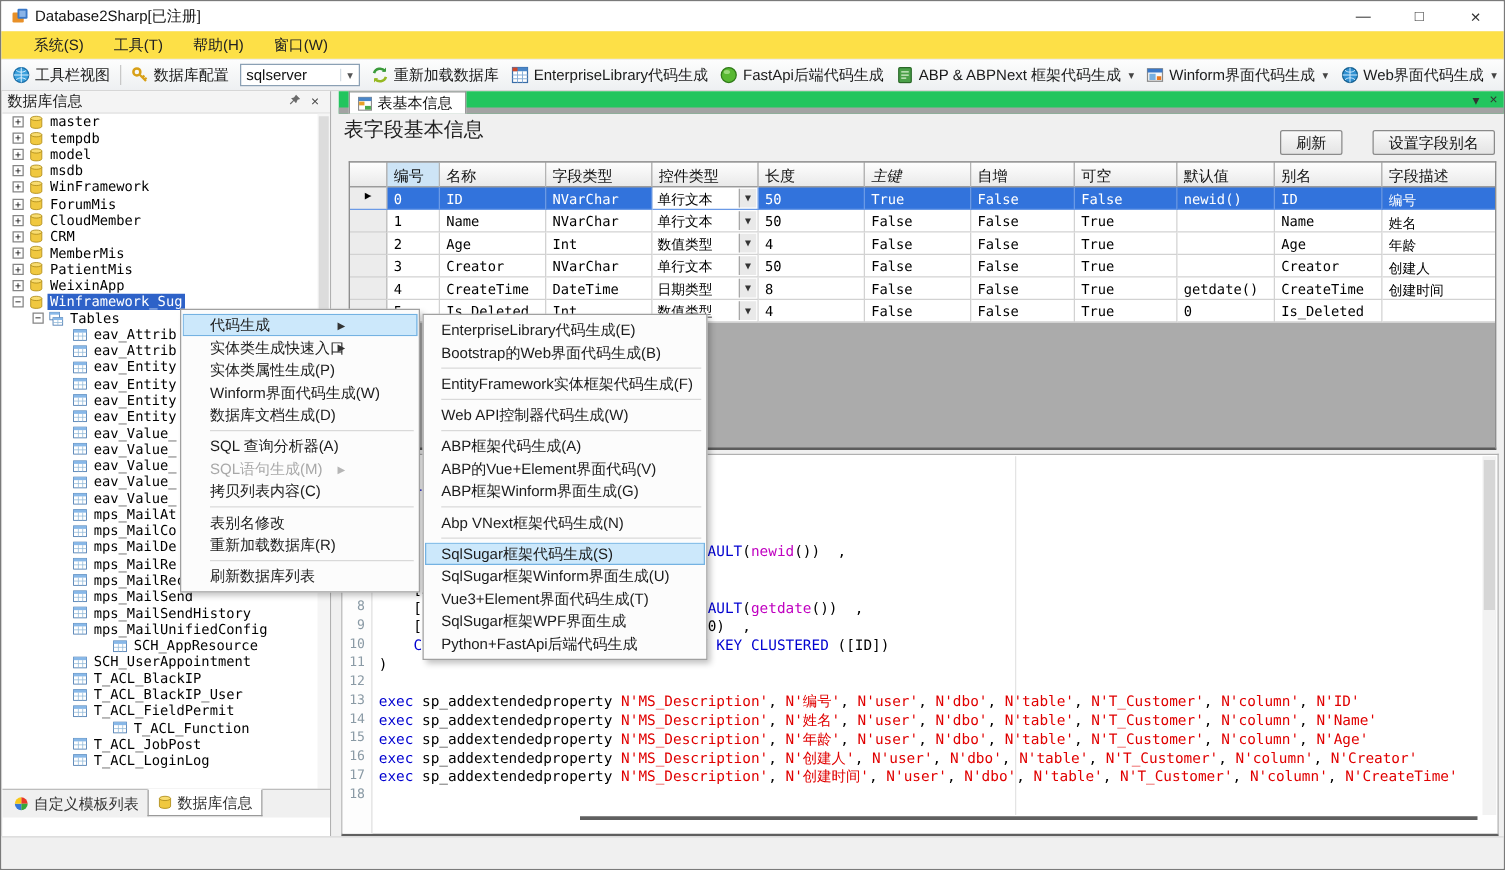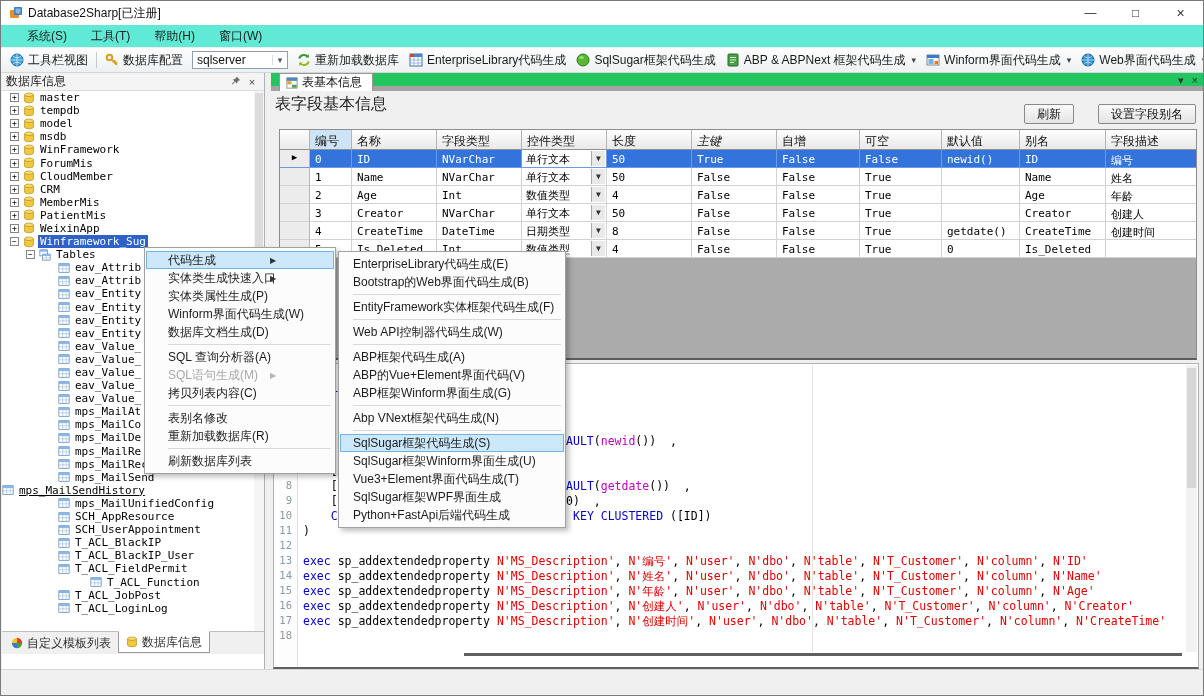--- a/index.html
+++ b/index.html
@@ -7,21 +7,21 @@
   #window { position:relative; width:1204px; height:696px; background:#f0f0f0; border:1px solid #7a7a7a; overflow:hidden; }
 
   
   .titlebar { position:absolute; left:0; top:0; width:100%; height:24px; background:#ffffff; display:flex; align-items:center; padding-left:8px; }
   .titlebar .ico { margin-right:5px; }
   .title-text { font-size:12px; color:#111; }
   .win-controls { position:absolute; right:0; top:0; height:24px; display:flex; }
   .win-btn { width:45px; height:24px; text-align:center; line-height:24px; font-size:12px; color:#333; }
 
   
-  .menubar { position:absolute; left:0; top:24px; width:100%; height:23px; background:#5eead4; display:flex; align-items:center; padding-left:14px; border-bottom:1px solid #eee; }
+  .menubar { position:absolute; left:0; top:24px; width:100%; height:23px; background:#fde047; display:flex; align-items:center; padding-left:14px; border-bottom:1px solid #eee; }
   .mb-item { font-size:12px; color:#222; padding:3px 12px; }
 
   
   .toolbar { position:absolute; left:0; top:47px; width:100%; height:25px; background:linear-gradient(#fdfdfd,#eef0f2); border-bottom:1px solid #d6d6d6; display:flex; align-items:center; padding:0 6px 0 4px; }
   .tb-btn { display:flex; align-items:center; gap:4px; padding:2px 5px; font-size:12px; color:#1a1a1a; white-space:nowrap; }
   .tb-lbl { font-size:12px; }
   .tb-drop { font-size:9px; color:#444; padding-left:2px; }
   .tb-sep { width:1px; height:16px; background:#c8c8c8; margin:0 3px; }
   .tb-combo { width:96px; height:18px; background:#fff; border:1px solid #8ba0b4; display:flex; align-items:center; margin:0 4px; }
   .tb-combo-val { flex:1; font-size:12px; padding-left:4px; color:#111; }
@@ -161,21 +161,21 @@
               <path d="M1 7h12M1 10h12M5 4v9M9 4v9" stroke="#8ab0d8" stroke-width="0.8"></path>
               <rect x="1" y="1" width="4" height="3" fill="#d04828"></rect>
             </svg></span>
           <span class="tb-lbl">EnterpriseLibrary代码生成</span>
         </div>
         <div class="tb-btn">
           <span class="ico"><svg viewBox="0 0 14 14">
               <circle cx="7" cy="7" r="6" fill="#58b832" stroke="#2f7a18"></circle>
               <ellipse cx="5.5" cy="4.5" rx="2.5" ry="1.6" fill="#a8e088" opacity="0.8"></ellipse>
             </svg></span>
-          <span class="tb-lbl">SqlSugar框架代码生成</span>
+          <span class="tb-lbl">FastApi后端代码生成</span>
         </div>
         <div class="tb-btn">
           <span class="ico"><svg viewBox="0 0 14 14">
               <rect x="2" y="1" width="10" height="12" rx="1" fill="#4aa048" stroke="#2a6828"></rect>
               <path d="M4 4.5h6M4 7h6M4 9.5h4" stroke="#d8f0d0" stroke-width="1"></path>
             </svg></span>
           <span class="tb-lbl">ABP &amp; ABPNext 框架代码生成</span>
           <span class="tb-drop">▾</span>
         </div>
         <div class="tb-btn">
@@ -445,37 +445,37 @@
           <span class="tlabel">mps_MailReceiveTask</span>
         </div>
         <div class="trow" style="padding-left: 56px;">
           <span class="ico ico-12"><svg viewBox="0 0 14 14">
               <rect x="1" y="2" width="12" height="10" fill="#fff" stroke="#4a7ab0" stroke-width="0.8"></rect>
               <rect x="1" y="2" width="12" height="2.8" fill="#88b8e8"></rect>
               <path d="M1 8h12M5.5 4.8V12M9.5 4.8V12" stroke="#90b8d8" stroke-width="0.7"></path>
             </svg></span>
           <span class="tlabel">mps_MailSend</span>
         </div>
-        <div class="trow" style=" text-decoration: underline;">
+        <div class="trow" style="padding-left: 56px;">
           <span class="ico ico-12"><svg viewBox="0 0 14 14">
               <rect x="1" y="2" width="12" height="10" fill="#fff" stroke="#4a7ab0" stroke-width="0.8"></rect>
               <rect x="1" y="2" width="12" height="2.8" fill="#88b8e8"></rect>
               <path d="M1 8h12M5.5 4.8V12M9.5 4.8V12" stroke="#90b8d8" stroke-width="0.7"></path>
             </svg></span>
           <span class="tlabel">mps_MailSendHistory</span>
         </div>
         <div class="trow" style="padding-left: 56px;">
           <span class="ico ico-12"><svg viewBox="0 0 14 14">
               <rect x="1" y="2" width="12" height="10" fill="#fff" stroke="#4a7ab0" stroke-width="0.8"></rect>
               <rect x="1" y="2" width="12" height="2.8" fill="#88b8e8"></rect>
               <path d="M1 8h12M5.5 4.8V12M9.5 4.8V12" stroke="#90b8d8" stroke-width="0.7"></path>
             </svg></span>
           <span class="tlabel">mps_MailUnifiedConfig</span>
         </div>
-        <div class="trow" style="padding-left: 56px;">
+        <div class="trow" style="padding-left: 88px;">
           <span class="ico ico-12"><svg viewBox="0 0 14 14">
               <rect x="1" y="2" width="12" height="10" fill="#fff" stroke="#4a7ab0" stroke-width="0.8"></rect>
               <rect x="1" y="2" width="12" height="2.8" fill="#88b8e8"></rect>
               <path d="M1 8h12M5.5 4.8V12M9.5 4.8V12" stroke="#90b8d8" stroke-width="0.7"></path>
             </svg></span>
           <span class="tlabel">SCH_AppResource</span>
         </div>
         <div class="trow" style="padding-left: 56px;">
           <span class="ico ico-12"><svg viewBox="0 0 14 14">
               <rect x="1" y="2" width="12" height="10" fill="#fff" stroke="#4a7ab0" stroke-width="0.8"></rect>

